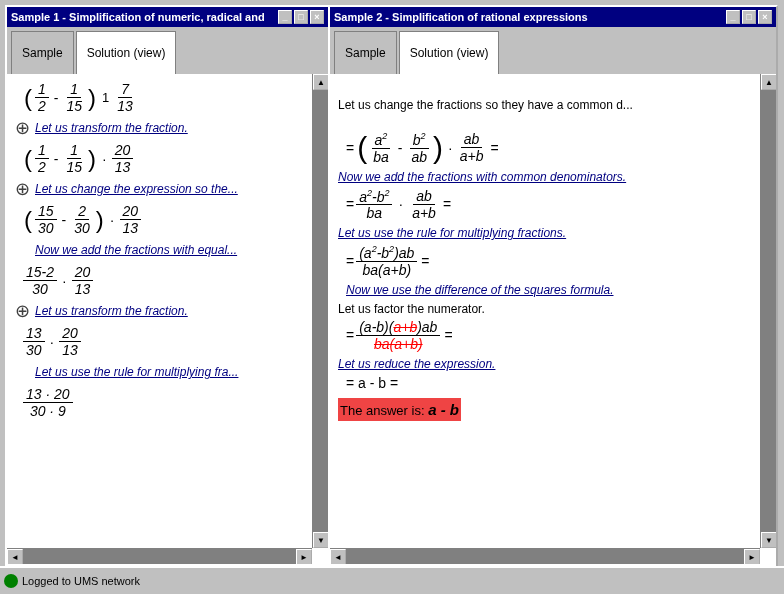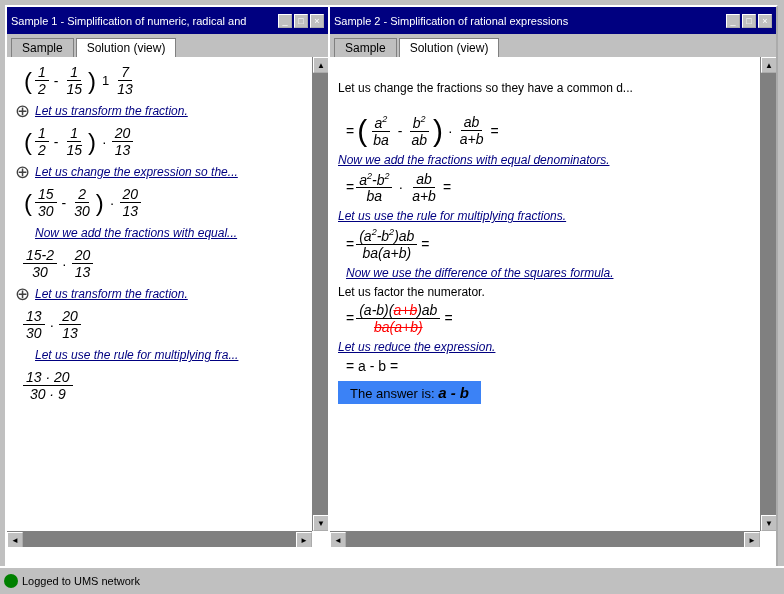--- a/index.html
+++ b/index.html
@@ -6,32 +6,32 @@
     body { font-family: Arial, sans-serif; font-size: 13px; background: #c0c0c0; overflow: hidden; }
 
     .desktop { width: 784px; height: 594px; background: #c0c0c0; position: relative; }
 
     
     .taskbar { position: absolute; bottom: 0; left: 0; right: 0; height: 28px; background: #c0c0c0; border-top: 2px solid #ffffff; display: flex; align-items: center; padding: 0 4px; gap: 4px; }
     .status-icon { width: 14px; height: 14px; background: #008000; border-radius: 50%; }
 
     
     .window { position: absolute; background: #c0c0c0; border: 2px outset #ffffff; }
-    .window-titlebar { background: #000080; color: white; font-size: 11px; font-weight: normal; padding: 2px 4px; display: flex; justify-content: space-between; align-items: center; height: 27px; }
+    .window-titlebar { background: #000080; color: white; font-size: 11px; font-weight: bold; padding: 2px 4px; display: flex; justify-content: space-between; align-items: center; height: 20px; }
     .titlebar-buttons { display: flex; gap: 2px; }
     .titlebar-btn { width: 14px; height: 14px; background: #c0c0c0; border: 1px outset #ffffff; font-size: 9px; display: flex; align-items: center; justify-content: center; cursor: pointer; }
 
     
     .window1 { top: 5px; left: 5px; width: 325px; height: 570px; }
     
     .window2 { top: 5px; left: 328px; width: 450px; height: 570px; }
 
     .window-content { background: white; overflow: hidden; }
     .tabs { display: flex; background: #c0c0c0; padding: 4px 4px 0 4px; gap: 2px; }
-    .tab { padding: 2px 10px; border: 1px solid #808080; border-bottom: none; background: #c0c0c0; font-size: 12px; cursor: pointer; }
+    .tab { padding: 14px 10px; border: 1px solid #808080; border-bottom: none; background: #c0c0c0; font-size: 12px; cursor: pointer; }
     .tab.active { background: white; font-weight: normal; }
     .vscrollbar-btn { width: 16px; height: 16px; background: #c0c0c0; border: 1px outset #ffffff; display: flex; align-items: center; justify-content: center; font-size: 8px; }
     .math-text { font-size: 12px; color: #000080; font-style: italic; text-decoration: underline; margin: 4px 0; display: block; }
     .paren { font-size: 24px; margin: 0 1px; line-height: 1; }
     .big-paren { font-size: 32px; margin: 0 1px; line-height: 1; }
 
     sup { font-size: 9px; }
 
     .window1 .window-content { height: 540px; }
     .window2 .window-content { height: 540px; }
@@ -245,21 +245,21 @@
             <span style="font-size:14px;margin:0 2px">·</span>
             <div class="big-frac">
               <div class="num">ab</div>
               <div class="den">a+b</div>
             </div>
             <span style="font-size:14px;margin:0 2px">=</span>
           </div>
 
           
           <div style="margin:5px 0 2px 0">
-            <span class="math-text">Now we add the fractions with equal denominators.</span>
+            <span class="math-text">Now we add the fractions with common denominators.</span>
           </div>
 
           
           <div class="math-line">
             <span style="font-size:14px">=</span>
             <div class="big-frac">
               <div class="num">a<sup>2</sup>-b<sup>2</sup></div>
               <div class="den">ba</div>
             </div>
             <span style="font-size:14px;margin:0 4px">·</span>
@@ -309,21 +309,21 @@
           <div style="margin:5px 0 2px 0">
             <span class="math-text">Let us reduce the expression.</span>
           </div>
 
           
           <div class="math-line">
             <span style="font-size:14px">= a - b =</span>
           </div>
 
           
-          <div style="background:#3b82f6;padding:3px 12px;margin:4px 0;display:inline-block">
+          <div style="background:#ef4444;padding:3px 2px;margin:4px 0;display:inline-block">
             <span style="font-size:13px">The answer is: </span>
             <strong style="font-size:15px;font-style:italic">a - b</strong>
           </div>
 
         </div>
 
         <div style="position:absolute;right:0;top:0;bottom:16px;width:16px;background:#c0c0c0;border-left:1px solid #808080;display:flex;flex-direction:column;">
           <div class="vscrollbar-btn">▲</div>
           <div style="flex:1;background:#808080"></div>
           <div class="vscrollbar-btn">▼</div>

